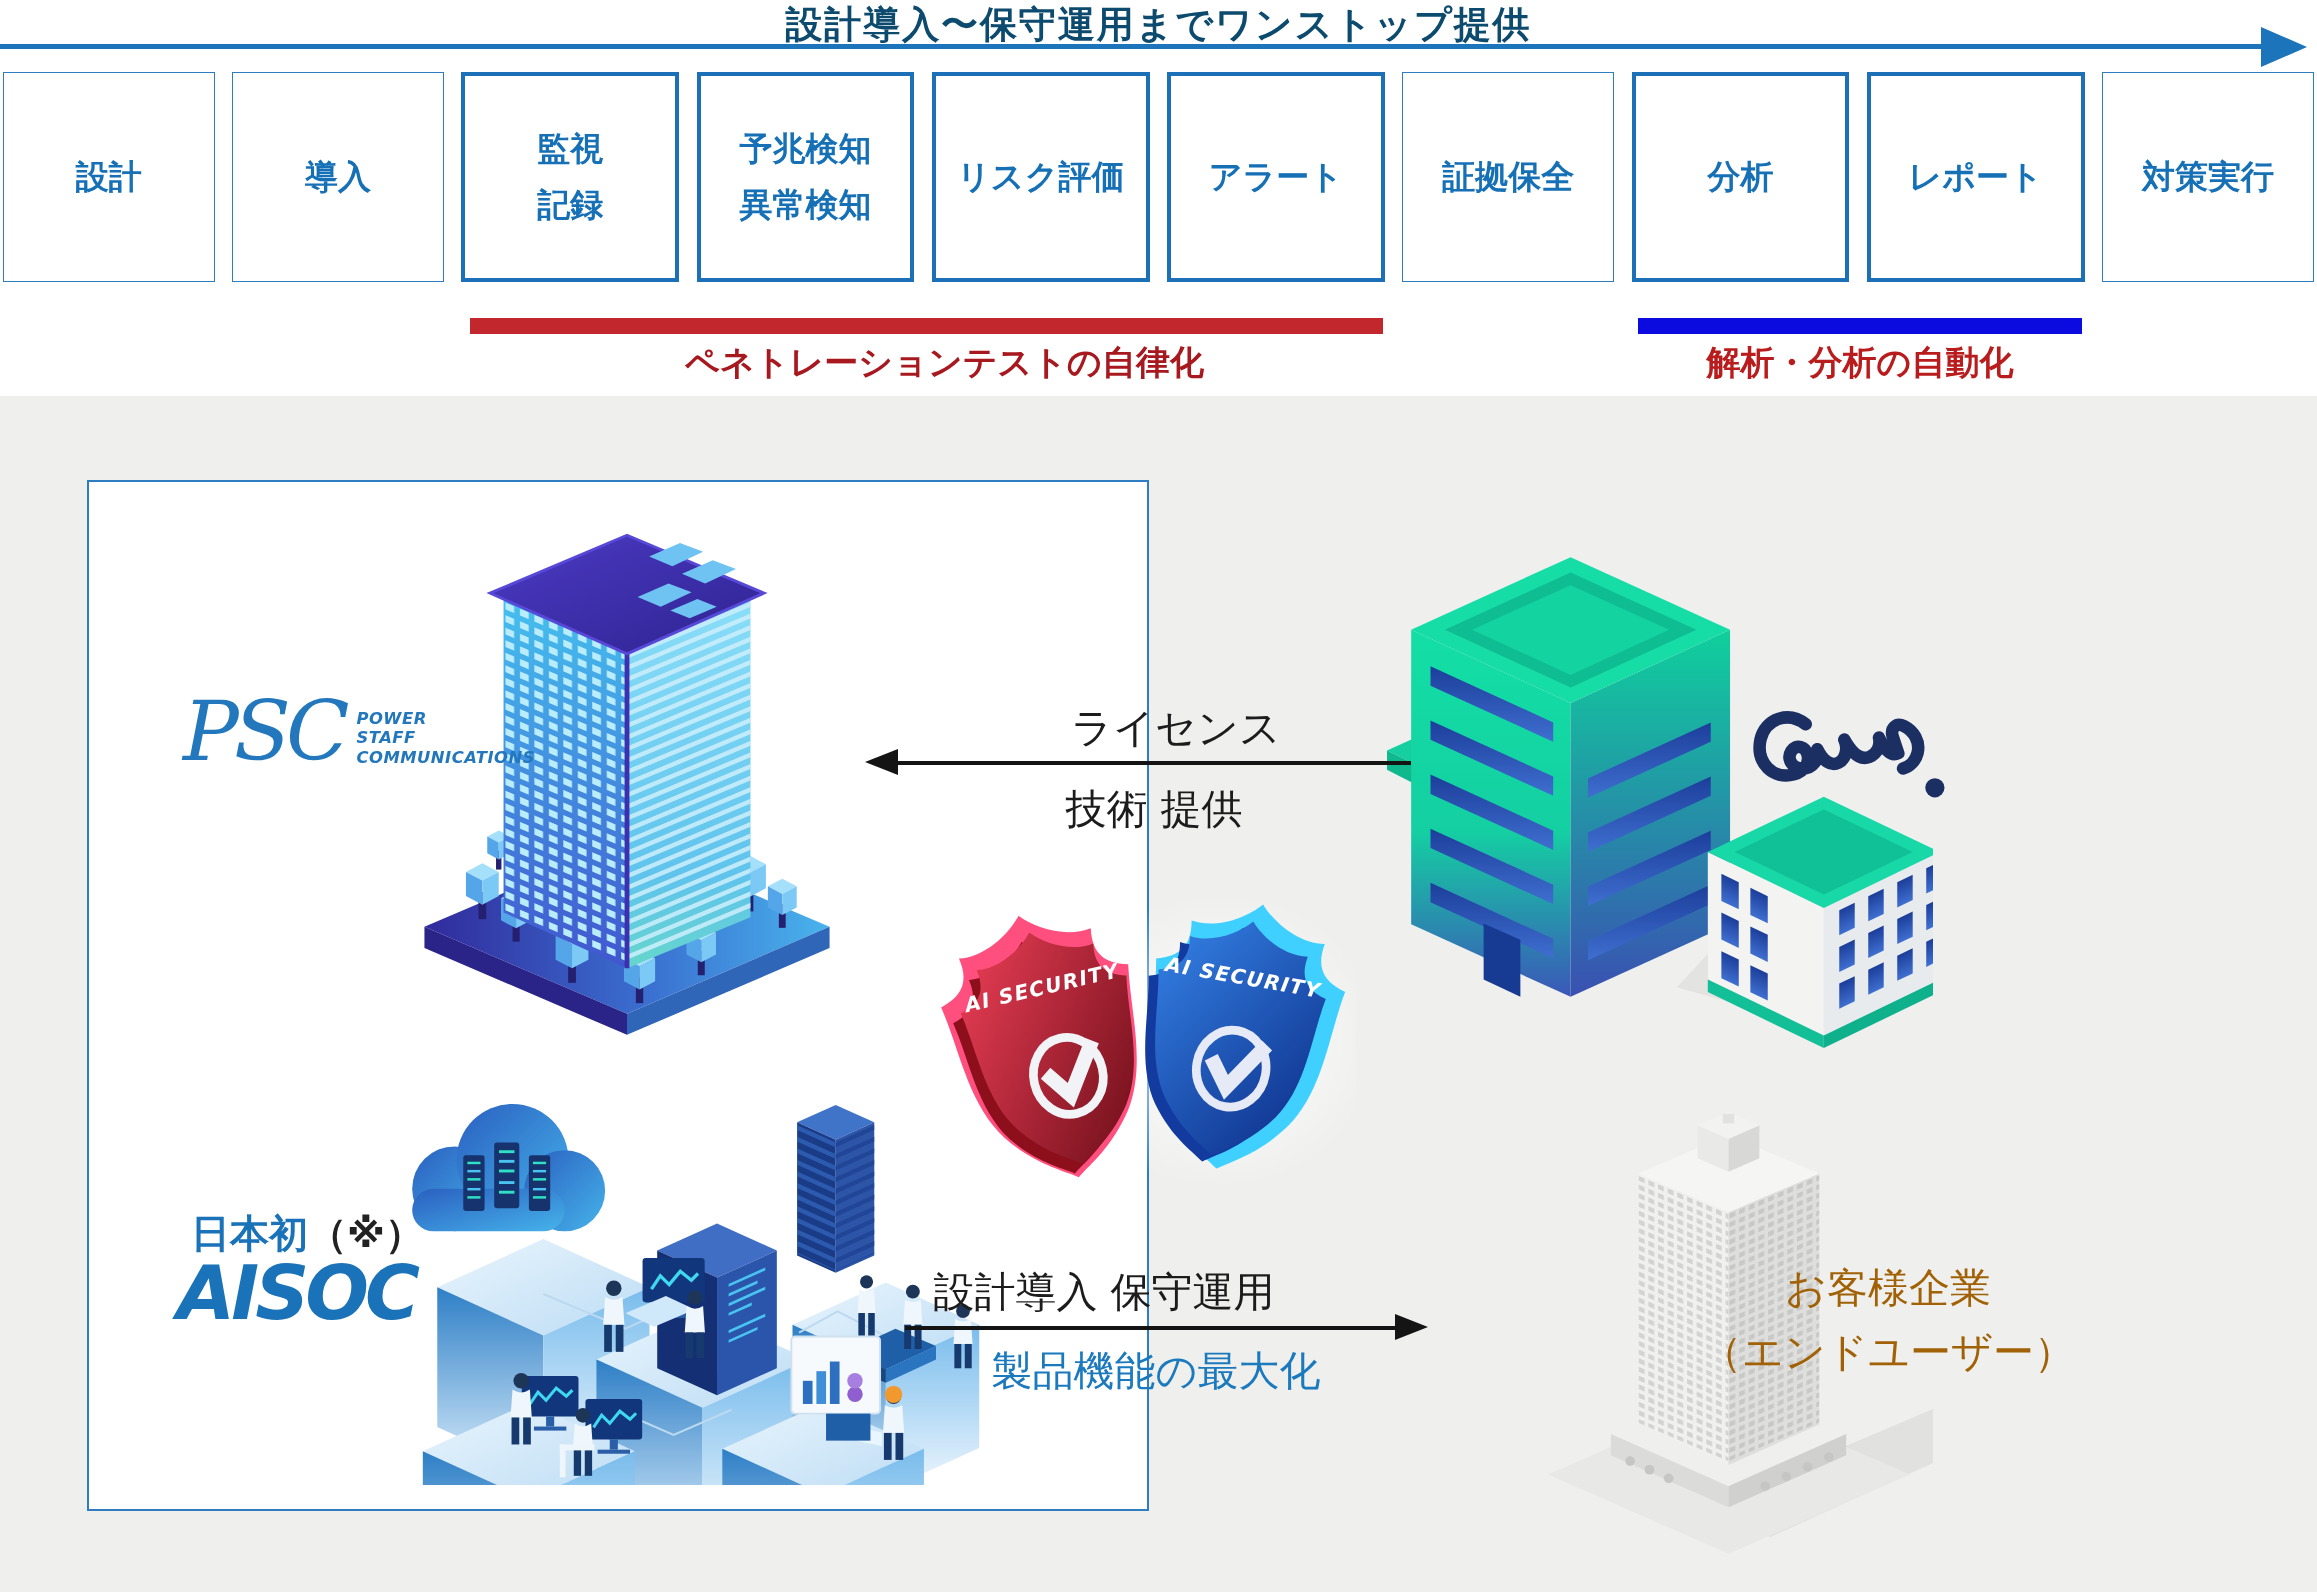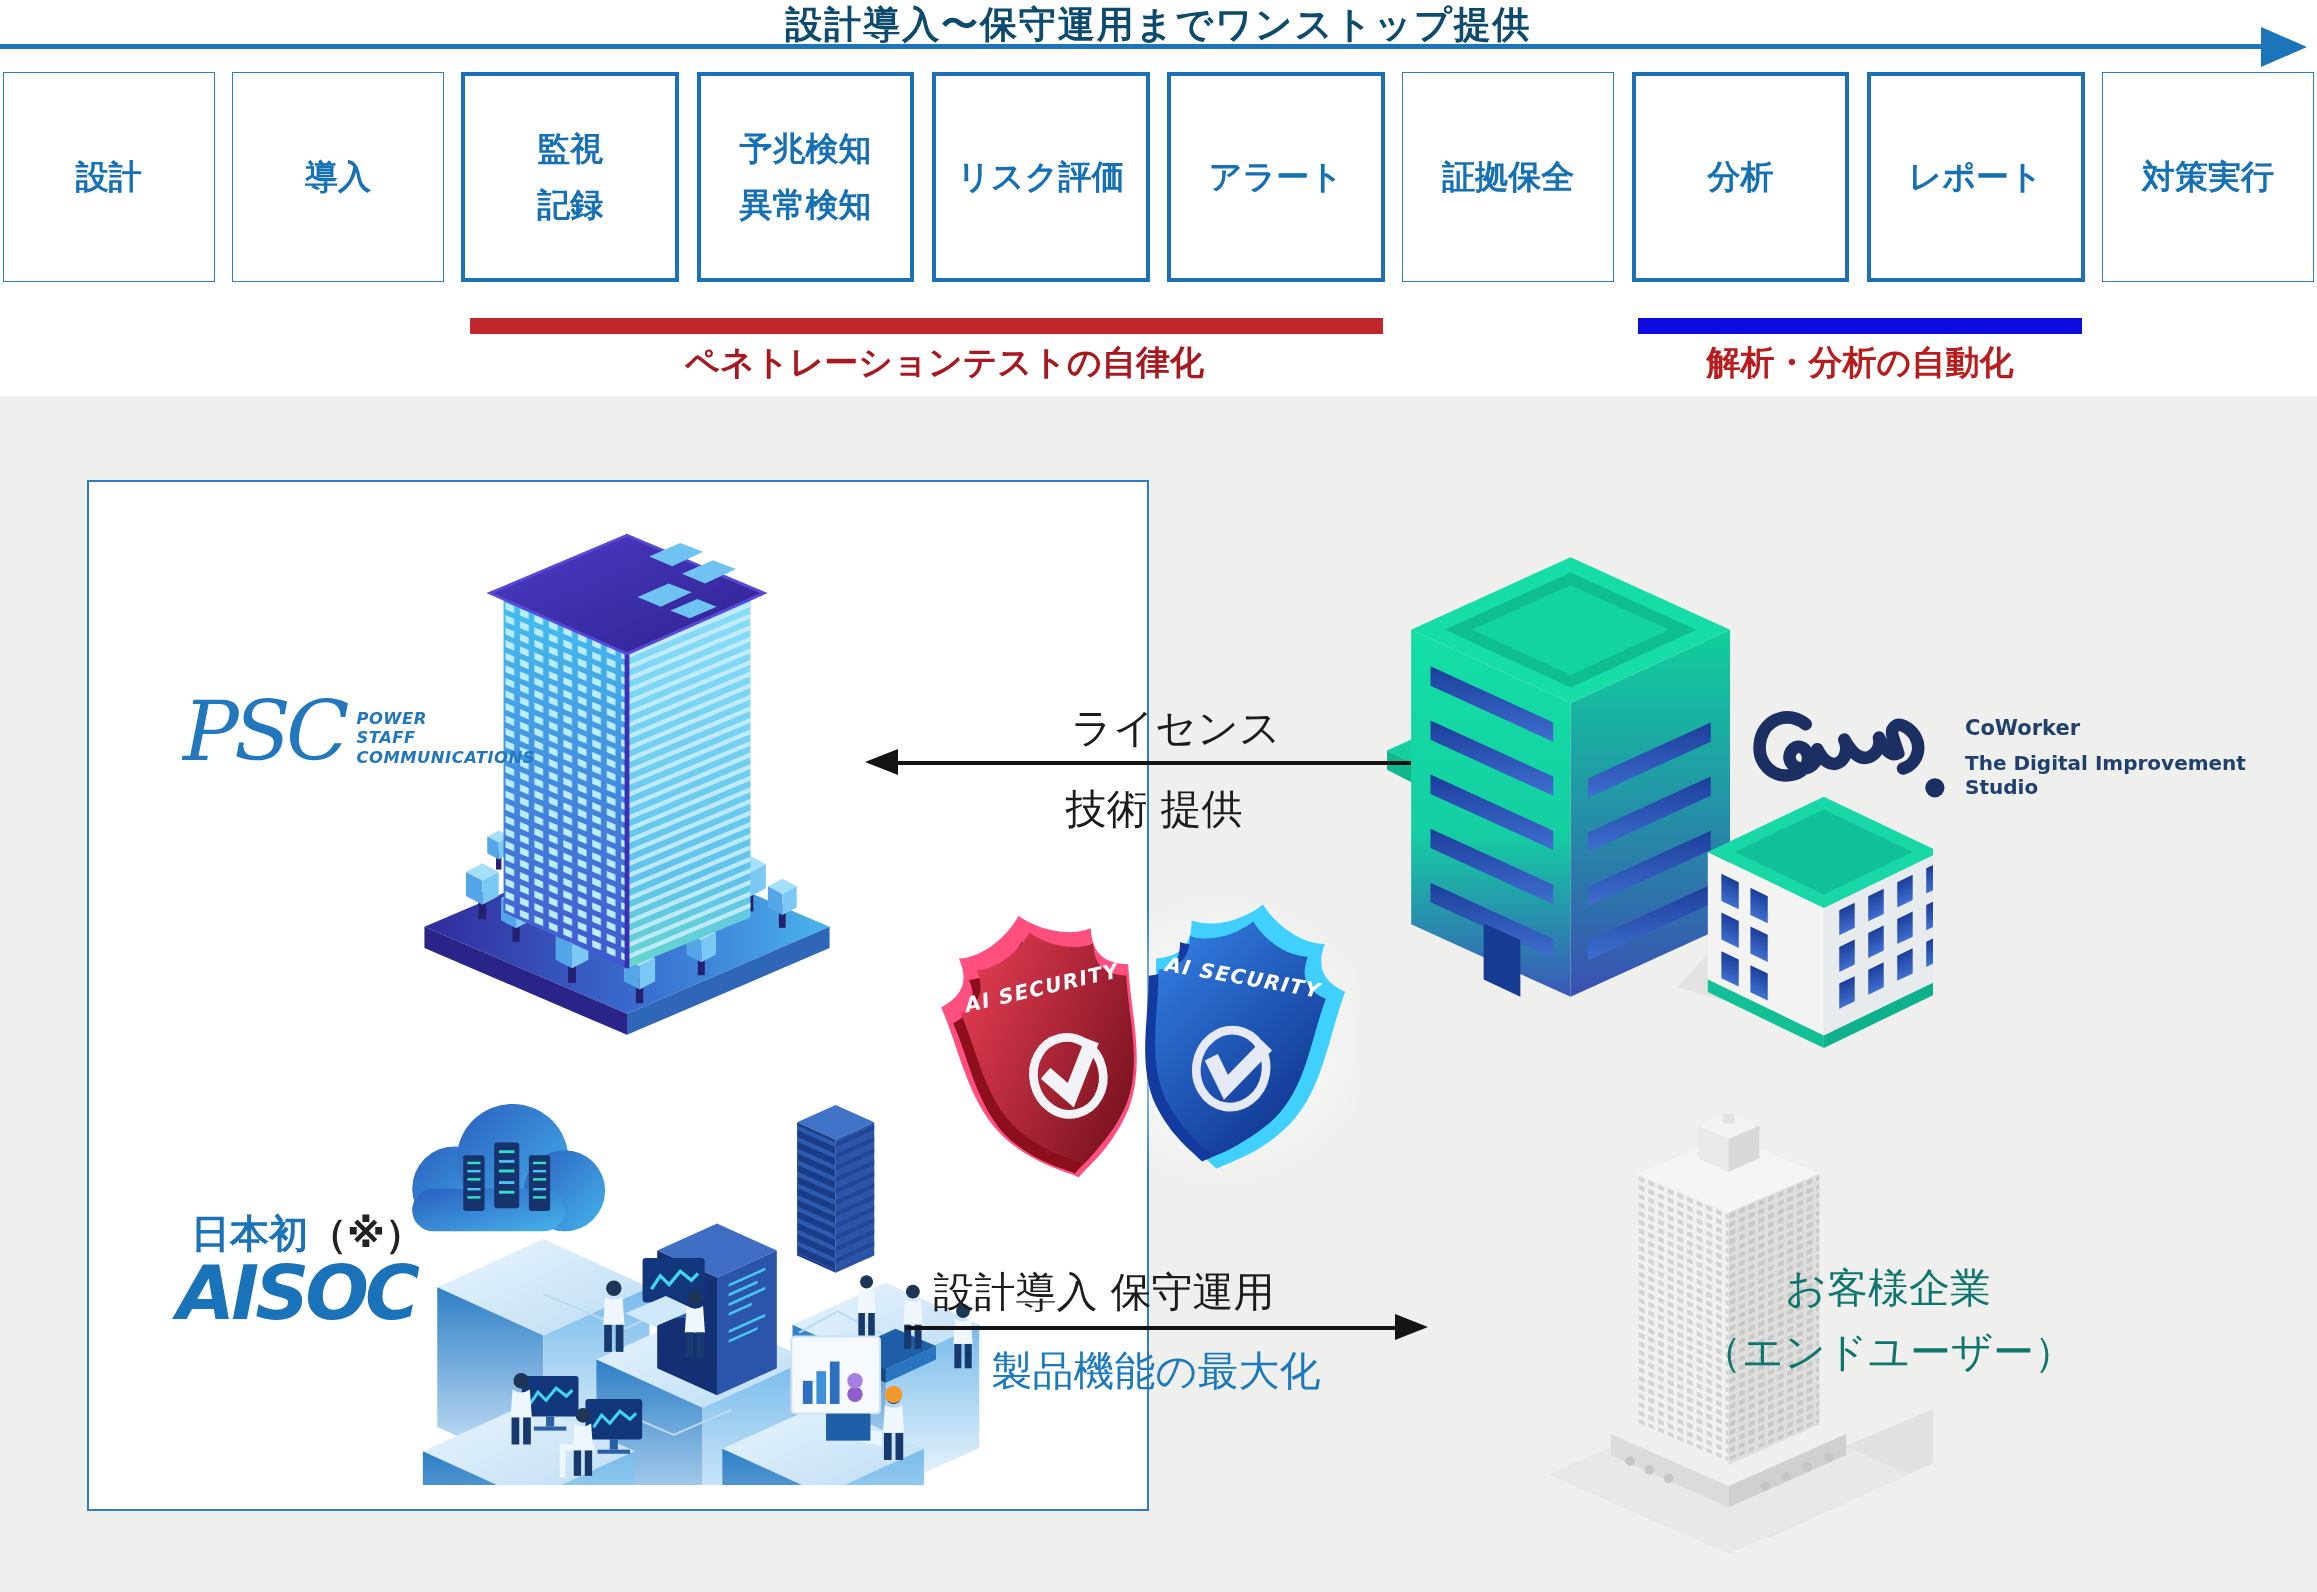--- a/index.html
+++ b/index.html
@@ -45,21 +45,21 @@
   .jp.blue{color:#1b79bd;}
   .bline{height:3.9px;background:#141414;z-index:3;}
   .ah-left{width:0;height:0;border-top:13.5px solid transparent;border-bottom:13.5px solid transparent;
            border-right:33px solid #141414;z-index:3;}
   .ah-right{width:0;height:0;border-top:13.5px solid transparent;border-bottom:13.5px solid transparent;
             border-left:33px solid #141414;z-index:3;}
 
   .cw-text{left:1965px;top:716px;z-index:4;}
   .cw-name{font-size:21px;font-weight:bold;color:#20406e;}
   .cw-tag{font-size:20px;font-weight:bold;color:#20406e;margin-top:10.6px;}
-  .customer{left:1695px;top:1257px;width:386px;font-size:41px;line-height:1.55;color:#0f766e;
+  .customer{left:1695px;top:1257px;width:386px;font-size:41px;line-height:1.55;color:#a16207;
             text-align:center;z-index:4;}
 </style>
 </head>
 <body>
 
 <div class="stage">
 
   <div class="abs title">設計導入〜保守運用までワンストップ提供</div>
   <div class="abs arrowline"></div>
   <div class="abs arrowhead-r"></div>
@@ -447,24 +447,20 @@
         <rect x="106" y="86" width="16" height="26"></rect>
     </g>
     <polygon points="332,462 452,520 452,533 332,475" fill="#12bf97"></polygon>
     <polygon points="452,520 572,462 572,475 452,533" fill="#0fb18d"></polygon>
   </svg>
 
   <svg class="abs z4" style="left:1746px;top:703px;" width="212" height="106" viewBox="0 0 220 110" aria-label="Cow.">
     <path d="M62,22 C44,8 20,16 15,38 C10,62 28,80 50,74 C60,71 66,63 64,54 C62,45 52,42 47,50 C42,58 48,68 58,68 C70,68 76,58 74,48 C80,60 88,66 96,62 C104,58 106,46 102,38 C110,52 118,60 128,56 C136,53 140,44 138,36 C144,48 150,56 158,52 L152,34 C150,26 156,20 164,24 C174,29 181,40 178,52 C176,60 170,66 163,68" fill="none" stroke="#1b2f63" stroke-width="13" stroke-linecap="round" stroke-linejoin="round"></path>
     <circle cx="196" cy="88" r="10" fill="#1b2f63"></circle>
   </svg>
-  <div class="abs cw-text">
-    <div class="cw-name">CoWorker</div>
-    <div class="cw-tag">The Digital Improvement Studio</div>
-  </div>
 
   <svg class="abs z2" style="left:1524px;top:1050px;" width="409" height="526" viewBox="0 0 424 545">
     <defs>
       <pattern id="g-winL" width="10" height="9" patternUnits="userSpaceOnUse">
           <rect x="1" y="2" width="6" height="5" fill="#d3d3d1"></rect>
         </pattern>
       <pattern id="g-winR" width="10" height="9" patternUnits="userSpaceOnUse">
           <rect x="1" y="2" width="6" height="5" fill="#c8c8c6"></rect>
         </pattern>
     </defs>

